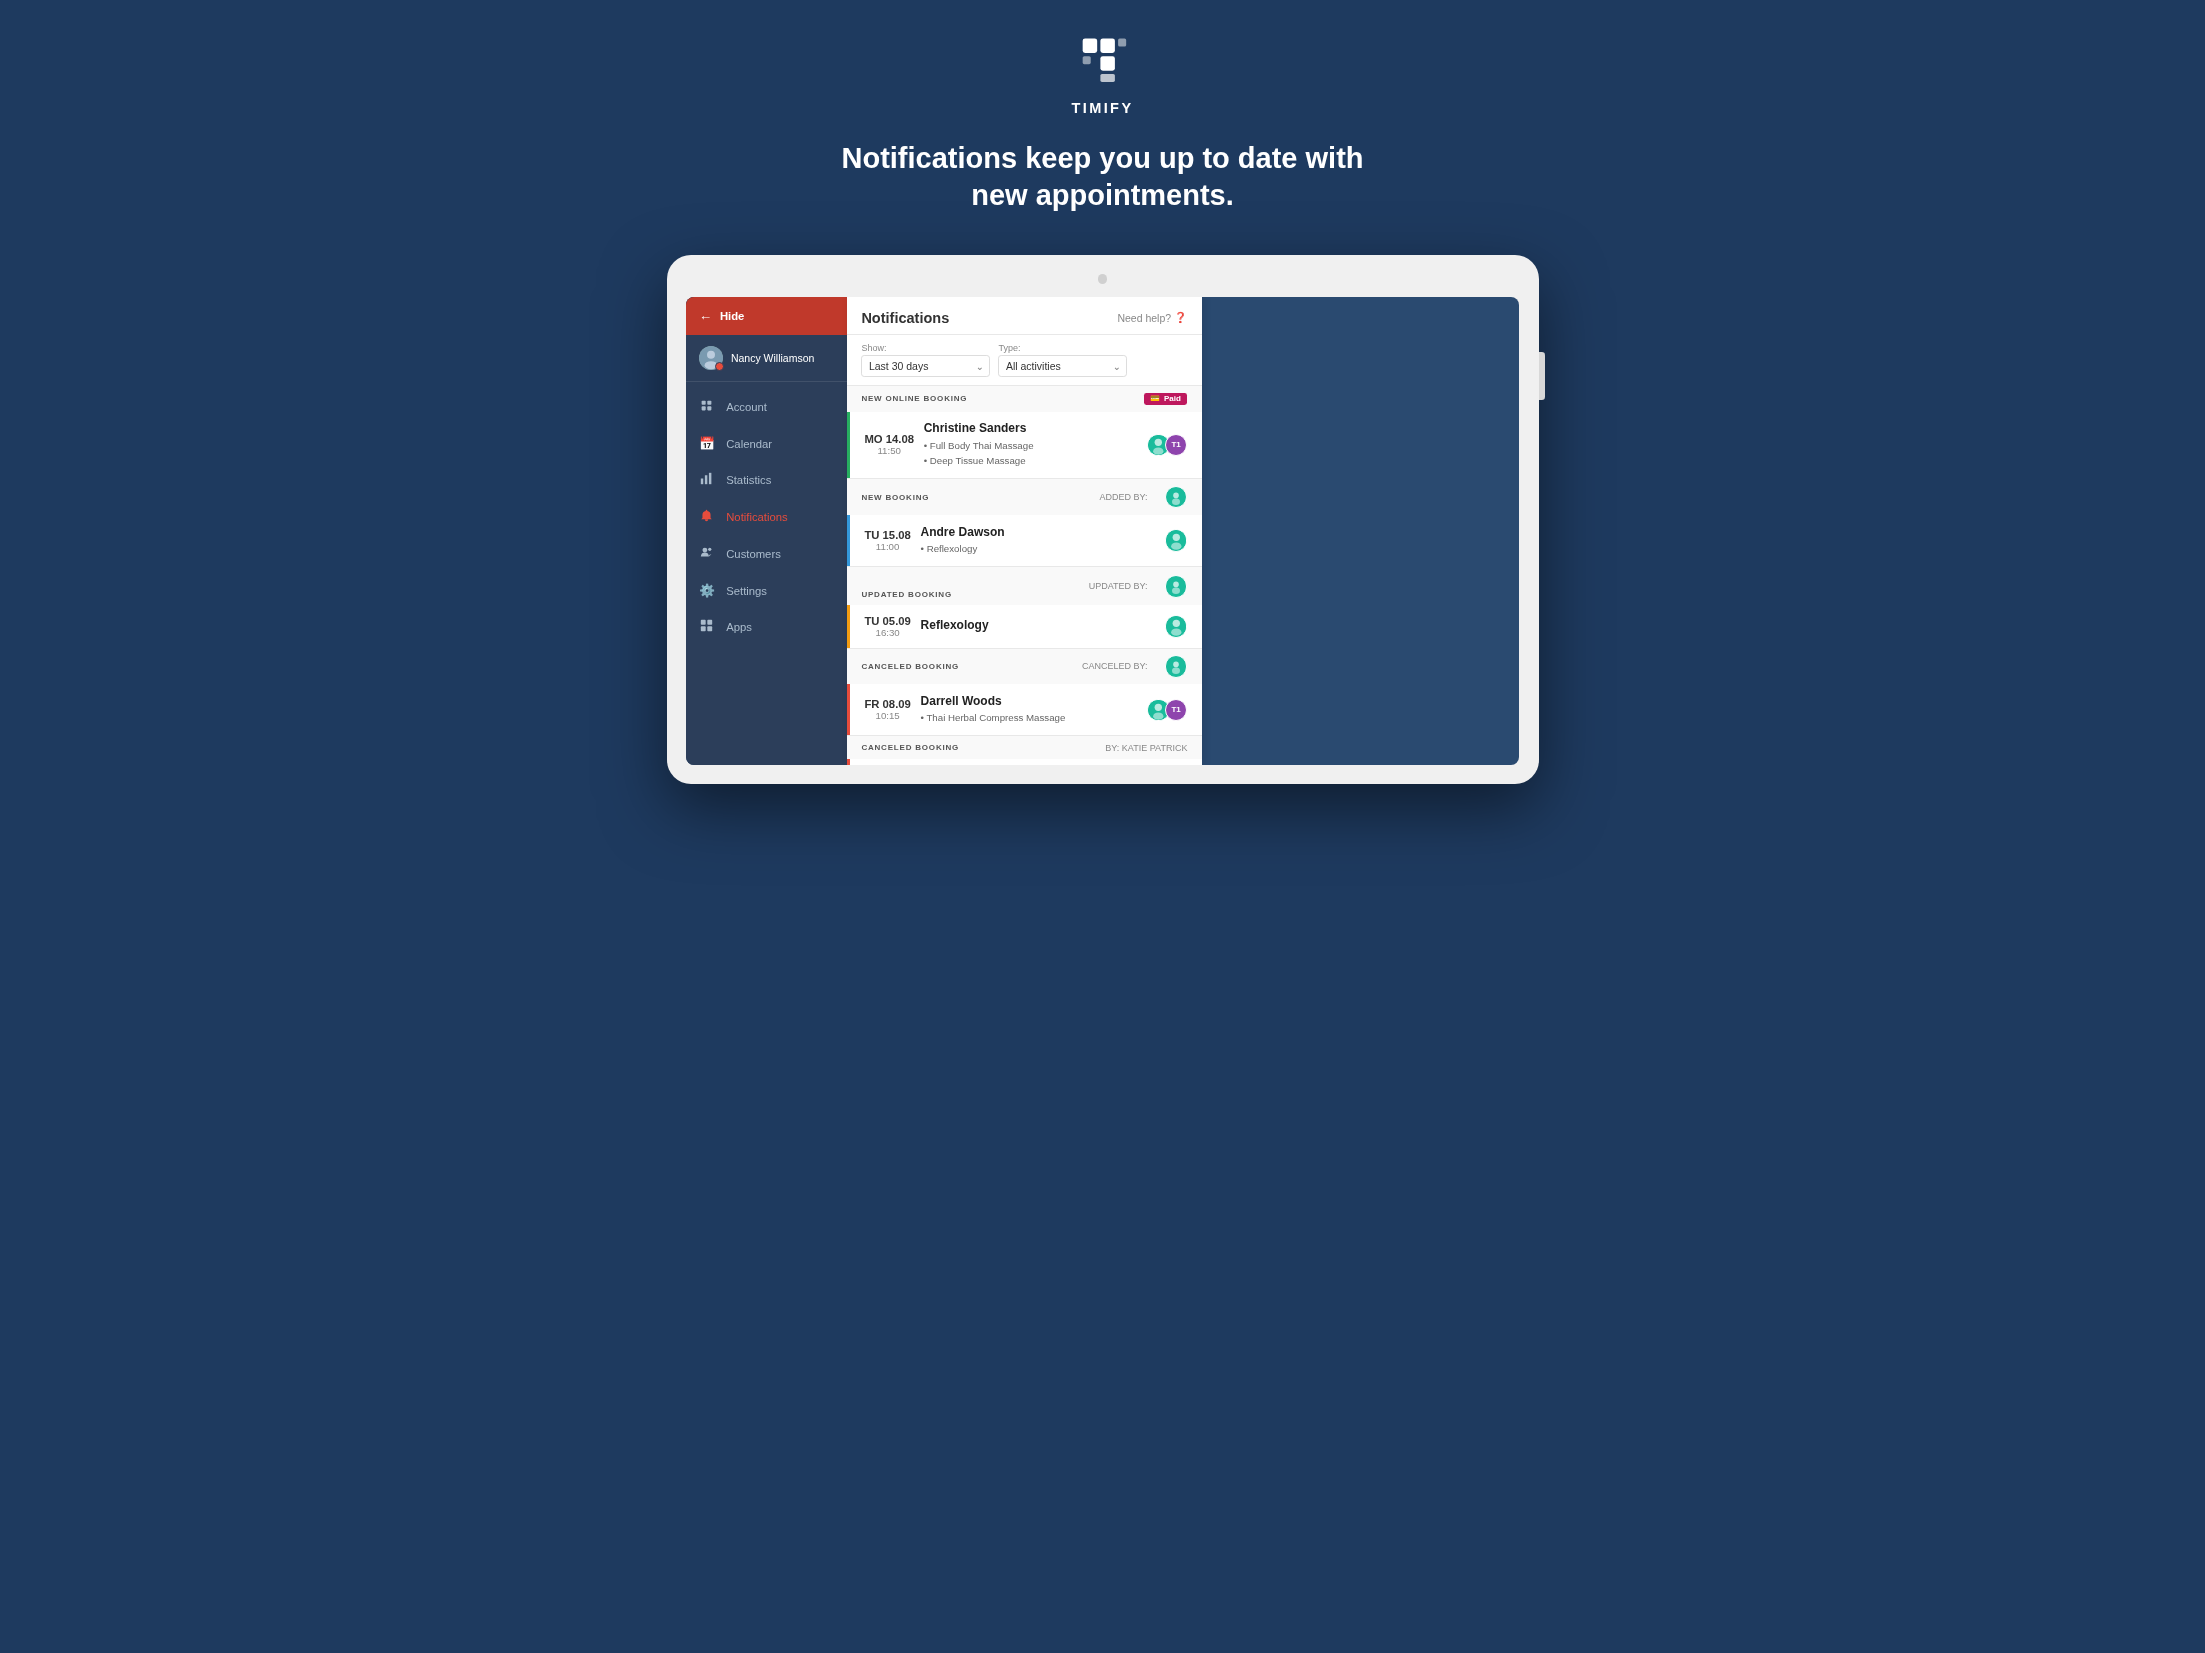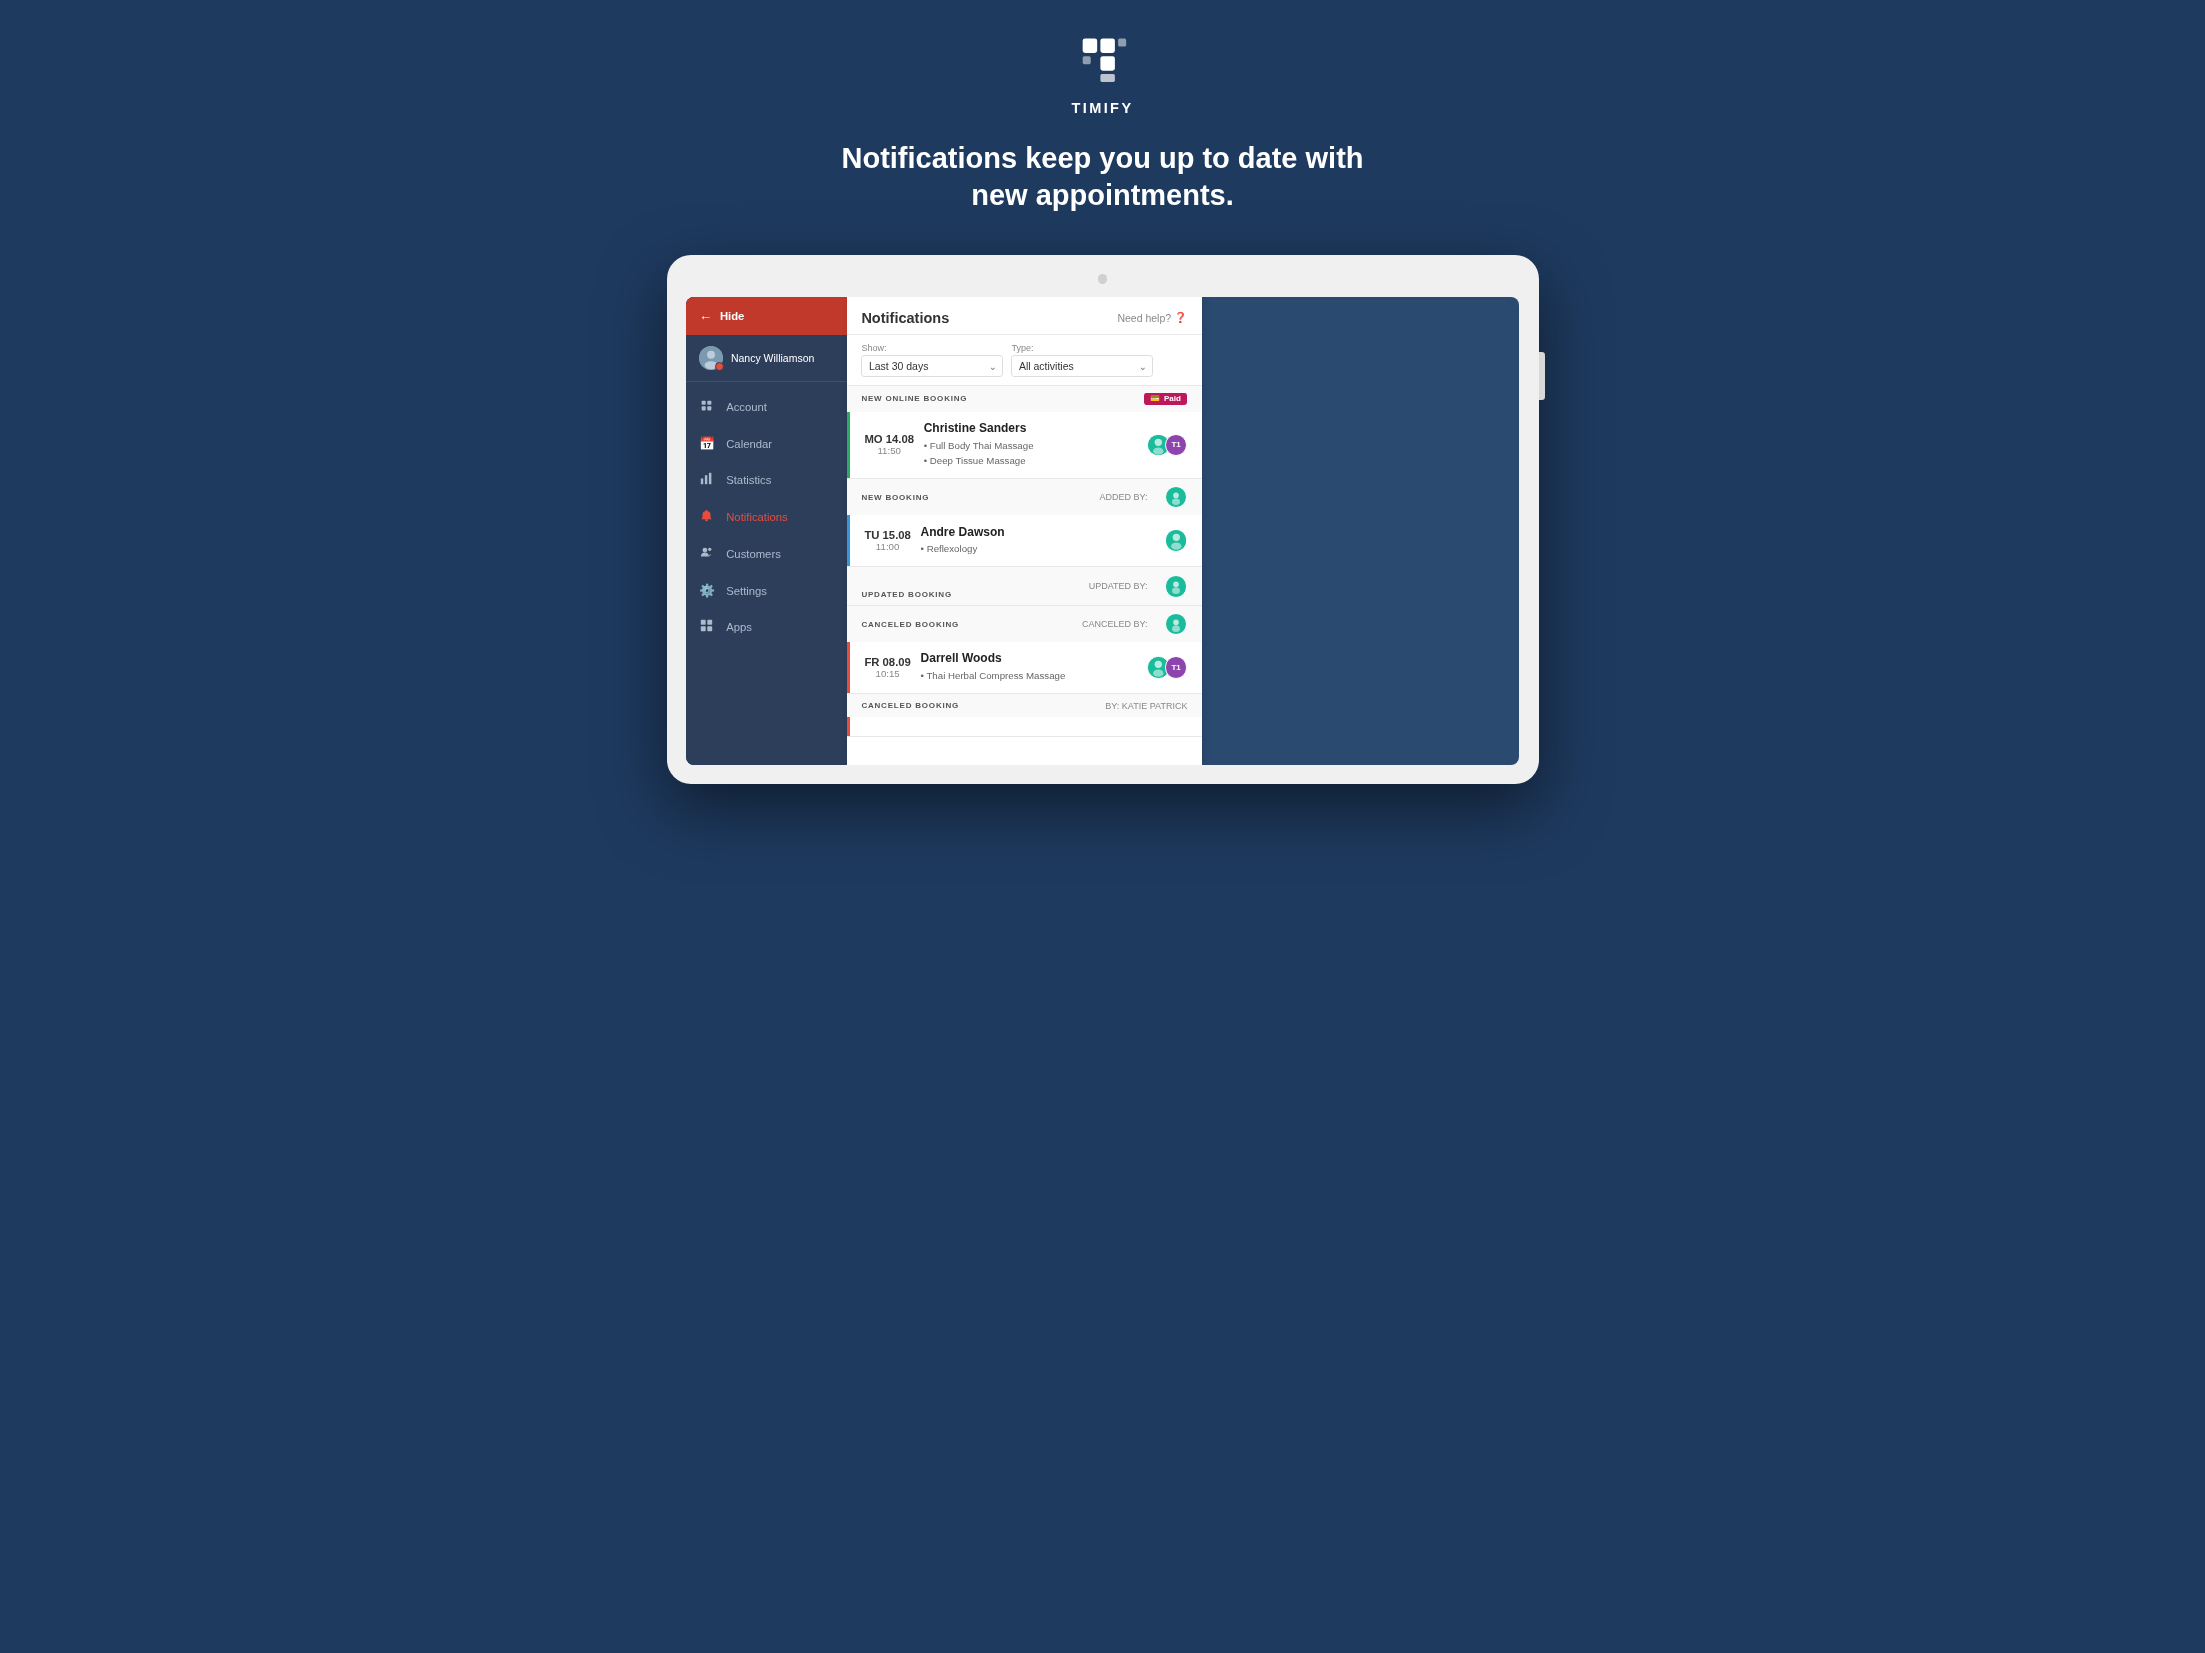--- a/index.html
+++ b/index.html
@@ -203,21 +203,21 @@
     }
     .filter-select {
       border: 0.8px solid #ddd;
       border-radius: 3.2px;
       padding: 4px 19.4px 4px 6.5px;
       font-size: 10.5px;
       color: #333;
       background: white;
       appearance: none;
       cursor: pointer;
-      width: 142px;
+      width: 129px;
     }
     .filter-select-wrap {
       position: relative;
     }
     .filter-select-wrap::after {
       content: '⌄';
       position: absolute;
       right: 6.5px;
       top: 50%;
       transform: translateY(-50%);
@@ -560,20 +560,38 @@
               <span>UPDATED BY:</span>
               <div class="mini-avatar teal">
                 <svg width="16" height="16" viewBox="0 0 20 20">
                     <circle cx="10" cy="10" r="10" fill="#1abc9c"></circle>
                     <circle cx="10" cy="8" r="3.5" fill="rgba(255,255,255,0.7)"></circle>
                     <ellipse cx="10" cy="16" rx="5" ry="4" fill="rgba(255,255,255,0.5)"></ellipse>
                   </svg>
               </div>
             </div>
           </div>
+          <div class="notif-item yellow-border">
+            <div class="notif-date">
+              <div class="notif-date-day">TU 05.09</div>
+              <div class="notif-date-time">16:30</div>
+            </div>
+            <div class="notif-content">
+              <div class="notif-customer-name">Reflexology</div>
+            </div>
+            <div class="notif-avatars">
+              <div class="mini-avatar teal">
+                <svg width="22.6" height="22.6" viewBox="0 0 28 28">
+                    <circle cx="14" cy="14" r="14" fill="#1abc9c"></circle>
+                    <circle cx="14" cy="10" r="5" fill="rgba(255,255,255,0.7)"></circle>
+                    <ellipse cx="14" cy="22" rx="7" ry="5" fill="rgba(255,255,255,0.5)"></ellipse>
+                  </svg>
+              </div>
+            </div>
+          </div>
         </div>
 
         <div class="notif-section">
           <div class="notif-section-header">
             <span class="notif-section-type canceled">CANCELED BOOKING</span>
             <div class="notif-section-meta">
               <span>CANCELED BY:</span>
               <div class="mini-avatar teal">
                 <svg width="16" height="16" viewBox="0 0 20 20">
                     <circle cx="10" cy="10" r="10" fill="#1abc9c"></circle>

